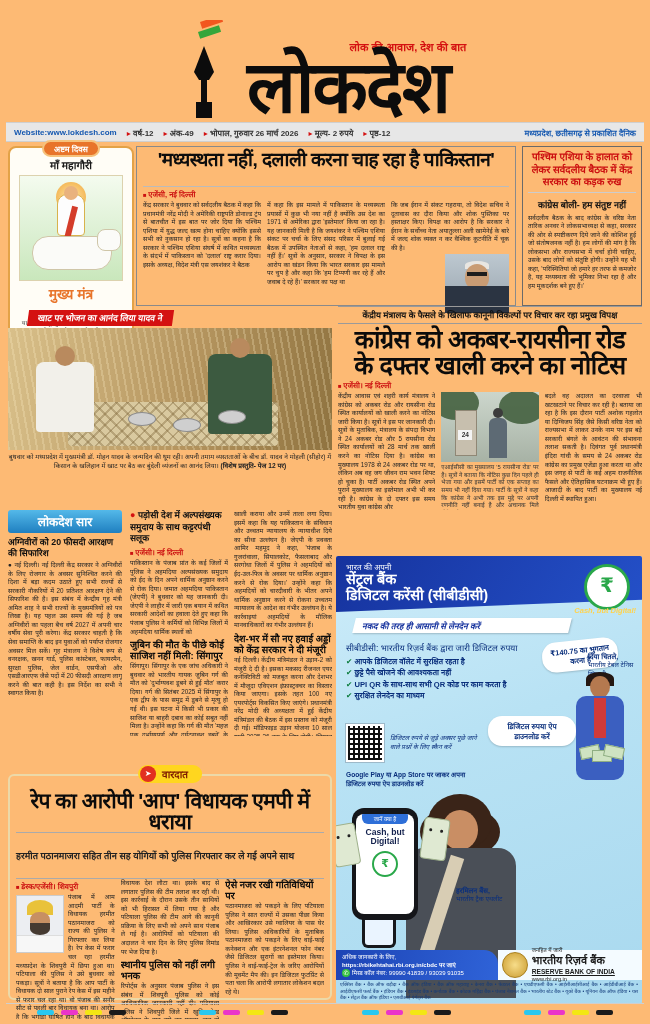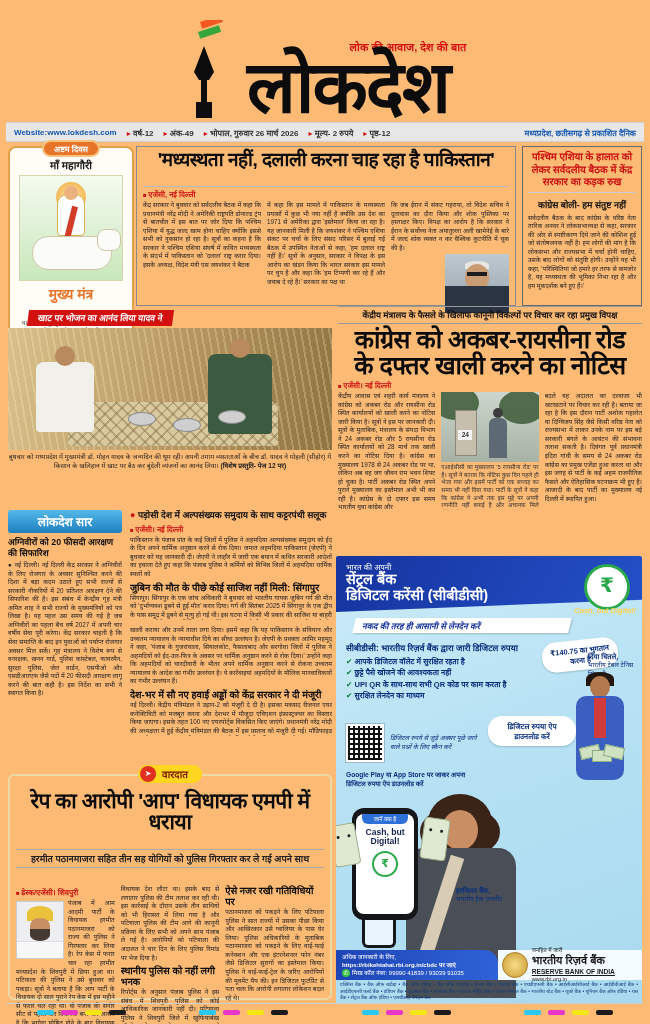--- a/index.html
+++ b/index.html
@@ -79,37 +79,37 @@
   .ahmadiya{position:absolute;top:510px;left:130px;width:202px;height:258px;overflow:hidden;}
   .ahmadiya h2{margin:0 0 2px;font-size:13.5px;text-align:center;color:#0c0c0c;line-height:1.05;border-bottom:1px solid #ccc;padding-bottom:2px;}
   .red-dot-sub{font-weight:bold;font-size:9px;color:#111;line-height:1.3;}
   .red-dot-sub::before{content:"● ";color:#d41111;}
   .subhead{font-weight:bold;font-size:9.6px;color:#0c0c0c;line-height:1.15;margin:3px 0 1px;}
   
   .crime{position:absolute;top:774px;left:8px;width:324px;height:226px;border:2px solid #ecd9a8;border-radius:6px;box-sizing:border-box;padding:14px 6px 4px;}
   .crime-pill{position:absolute;top:-11px;left:50%;transform:translateX(-50%);background:#ffd61f;border-radius:12px;padding:2px 14px 2px 24px;color:#7c1a00;font-weight:bold;font-size:10px;white-space:nowrap;}
   .send-ico{position:absolute;left:2px;top:50%;transform:translateY(-50%);width:16px;height:16px;border-radius:50%;background:#e23020;color:#fff;font-size:8px;line-height:16px;text-align:center;}
   .crime h1{margin:0;font-size:21px;text-align:center;color:#0b0b0b;letter-spacing:-.5px;line-height:1.0;}
-  .crime .kicker2{font-size:9.3px;font-weight:bold;text-align:center;border-top:1px solid #aaa;border-bottom:1px solid #aaa;margin:17px 0;padding:2px 0;}
+  .crime .kicker2{font-size:9.3px;font-weight:bold;text-align:left;border-top:1px solid #aaa;border-bottom:1px solid #aaa;margin:0 0;padding:16px 0;}
   .crime .cols{height:140px;}
   .mla-photo{float:left;width:46px;height:56px;margin:2px 4px 2px 0;background:#eceef2;position:relative;overflow:hidden;border:1px solid #ccc;}
   .turban{position:absolute;top:4px;left:50%;transform:translateX(-50%);width:26px;height:15px;border-radius:50% 50% 0 0;background:#e9c23a;}
   .mla-face{position:absolute;top:16px;left:50%;transform:translateX(-50%);width:20px;height:18px;border-radius:45%;background:#c79063;}
   .beard{position:absolute;top:27px;left:50%;transform:translateX(-50%);width:20px;height:12px;border-radius:0 0 50% 50%;background:#453a31;}
   .mla-shirt{position:absolute;bottom:0;left:0;width:100%;height:16px;background:#f7f7f7;border-top:1px solid #ddd;}
   
   .cbdc{position:absolute;top:556px;left:336px;width:306px;height:448px;background:linear-gradient(160deg,#cdecf9,#b8e2f4 40%,#a9d9ef);overflow:hidden;border-radius:2px;}
   .ad-head{position:absolute;top:0;left:0;right:0;height:56px;background:linear-gradient(120deg,#16339e,#2450c8);clip-path:polygon(0 0,100% 0,100% 78%,0 100%);color:#fff;padding:5px 10px;box-sizing:border-box;}
   .ad-intro{font-size:8px;}
   .ad-title{font-size:14.5px;font-weight:bold;line-height:1.1;}
   .ad-logo{position:absolute;top:8px;right:12px;width:40px;height:40px;border-radius:50%;background:#fff;border:3px solid #2aa84a;color:#2aa84a;font-weight:bold;font-size:20px;text-align:center;line-height:36px;}
   .cash-dig{position:absolute;top:50px;right:6px;color:#ffd34d;font-weight:bold;font-style:italic;font-size:7.5px;}
   .ribbon{position:absolute;top:62px;left:18px;width:200px;background:#fff;transform:skewX(-14deg);padding:2px 8px;box-shadow:1px 1px 2px rgba(0,0,0,.2);}
   .ribbon span{display:block;transform:skewX(14deg);color:#16339e;font-weight:bold;font-style:italic;font-size:8.4px;}
-  .feat-title{position:absolute;top:86px;left:10px;width:200px;color:#0a2f7c;font-weight:bold;font-size:8.6px;}
+  .feat-title{position:absolute;top:86px;left:10px;width:200px;color:#0a2f7c;font-weight:normal;font-size:8.6px;}
   .feats{position:absolute;top:100px;left:10px;width:178px;color:#0a2f7c;font-weight:bold;font-size:7.6px;line-height:1.5;}
   .feats div::before{content:"✔ ";color:#0a7c3c;}
   .qr-row{position:absolute;top:168px;left:10px;display:flex;gap:6px;align-items:center;}
   .qr{width:34px;height:34px;background:#fff;border:2px solid #fff;outline:1px solid #9db9c9;background-image:repeating-linear-gradient(0deg,#111 0 2px,transparent 2px 5px),repeating-linear-gradient(90deg,#111 0 2px,transparent 2px 5px);}
   .qr-note{width:92px;color:#0a2f7c;font-size:6.4px;font-style:italic;line-height:1.35;}
   .app-note{position:absolute;top:214px;left:10px;width:140px;color:#0a2f7c;font-size:6.6px;font-weight:bold;line-height:1.4;}
   .bubble{position:absolute;background:#fff;border-radius:14px;color:#0a2f7c;font-weight:bold;font-size:7.4px;text-align:center;padding:5px 7px;box-shadow:0 1px 2px rgba(0,0,0,.18);}
   .bub1{top:160px;left:152px;width:74px;}
   .bub2{top:84px;left:206px;width:62px;transform:rotate(-6deg);}
   .who{position:absolute;color:#0a2f7c;font-size:6.4px;line-height:1.3;}
@@ -264,21 +264,21 @@
     </div>
   </div>
 
   <div class="saar">
     <div class="saar-head">लोकदेश सार</div>
     <h4>अग्निवीरों को 20 फीसदी आरक्षण की सिफारिश</h4>
     <div class="smalltxt">● नई दिल्ली। नई दिल्ली केंद्र सरकार ने अग्निवीरों के लिए रोजगार के अवसर सुनिश्चित करने की दिशा में बड़ा कदम उठाते हुए सभी राज्यों से सरकारी नौकरियों में 20 प्रतिशत आरक्षण देने की सिफारिश की है। इस संबंध में केन्द्रीय गृह मंत्री अमित शाह ने सभी राज्यों के मुख्यमंत्रियों को पत्र लिखा है। यह पहल उस समय की गई है जब अग्निवीरों का पहला बैच वर्ष 2027 में अपनी चार वर्षीय सेवा पूरी करेगा। केंद्र सरकार चाहती है कि सेवा समाप्ति के बाद इन युवाओं को पर्याप्त रोजगार अवसर मिल सकें। गृह मंत्रालय ने विशेष रूप से वनरक्षक, खनन गार्ड, पुलिस कांस्टेबल, फायरमैन, सुरक्षा पुलिस, जेल वार्डन, एसपीओ और एसडीआरएफ जैसे पदों में 20 फीसदी आरक्षण लागू करने की बात कही है। इस निर्देश का सभी ने स्वागत किया है।</div>
   </div>
 
   <div class="ahmadiya">
-    <div class="cols" style="height:226px;flex-direction:column;">
+    <div class="cols" style="height:226px;">
       <div>
         <div class="red-dot-sub">पड़ोसी देश में अल्पसंख्यक समुदाय के साथ कट्टरपंथी सलूक</div>
         <div class="byline-red">एजेंसी। नई दिल्ली</div>
         <div class="smalltxt">पाकिस्तान के पंजाब प्रांत के कई जिलों में पुलिस ने अहमदिया अल्पसंख्यक समुदाय को ईद के दिन अपने धार्मिक अनुष्ठान करने से रोक दिया। जमात अहमदिया पाकिस्तान (जेएपी) ने बुधवार को यह जानकारी दी। जेएपी ने लाहौर में जारी एक बयान में कथित सरकारी आदेशों का हवाला देते हुए कहा कि पंजाब पुलिस ने कर्मियों को विभिन्न जिलों में अहमदिया धार्मिक स्थलों को</div>
         <div class="subhead">जुबिन की मौत के पीछे कोई साजिश नहीं मिली: सिंगापुर</div>
         <div class="smalltxt">सिंगापुर। सिंगापुर के एक जांच अधिकारी ने बुधवार को भारतीय गायक जुबिन गर्ग की मौत को 'दुर्भाग्यवश डूबने से हुई मौत' करार दिया। गर्ग की सितंबर 2025 में सिंगापुर के एक द्वीप के पास समुद्र में डूबने से मृत्यु हो गई थी। इस घटना में किसी भी प्रकार की साजिश या बाहरी दबाव का कोई सबूत नहीं मिला है। उन्होंने कहा कि गर्ग की मौत 'महज एक दुर्भाग्यपूर्ण और दुर्घटनावश डूबने' के कारण हुई थी और किसी ने भी उन्हें पानी में जाने के लिए मजबूर नहीं किया था।</div>
       </div>
       <div>
         <div class="smalltxt">खाली कराया और उनमें ताला लगा दिया। इसमें कहा कि यह पाकिस्तान के संविधान और उच्चतम न्यायालय के न्यायाधीश दिये का सीधा उल्लंघन है। जेएपी के प्रवक्ता आमिर महमूद ने कहा, 'पंजाब के गुजरांवाला, सियालकोट, फैसलाबाद और सरगोधा जिलों में पुलिस ने अहमदियों को ईद-उल-फित्र के अवसर पर धार्मिक अनुष्ठान करने से रोक दिया।' उन्होंने कहा कि अहमदियों को चारदीवारी के भीतर अपने धार्मिक अनुष्ठान करने से रोकना उच्चतम न्यायालय के आदेश का गंभीर उल्लंघन है। ये कार्रवाइयां अहमदियों के मौलिक मानवाधिकारों का गंभीर उल्लंघन हैं।</div>
         <div class="subhead">देश-भर में सौ नए हवाई अड्डों को केंद्र सरकार ने दी मंजूरी</div>

